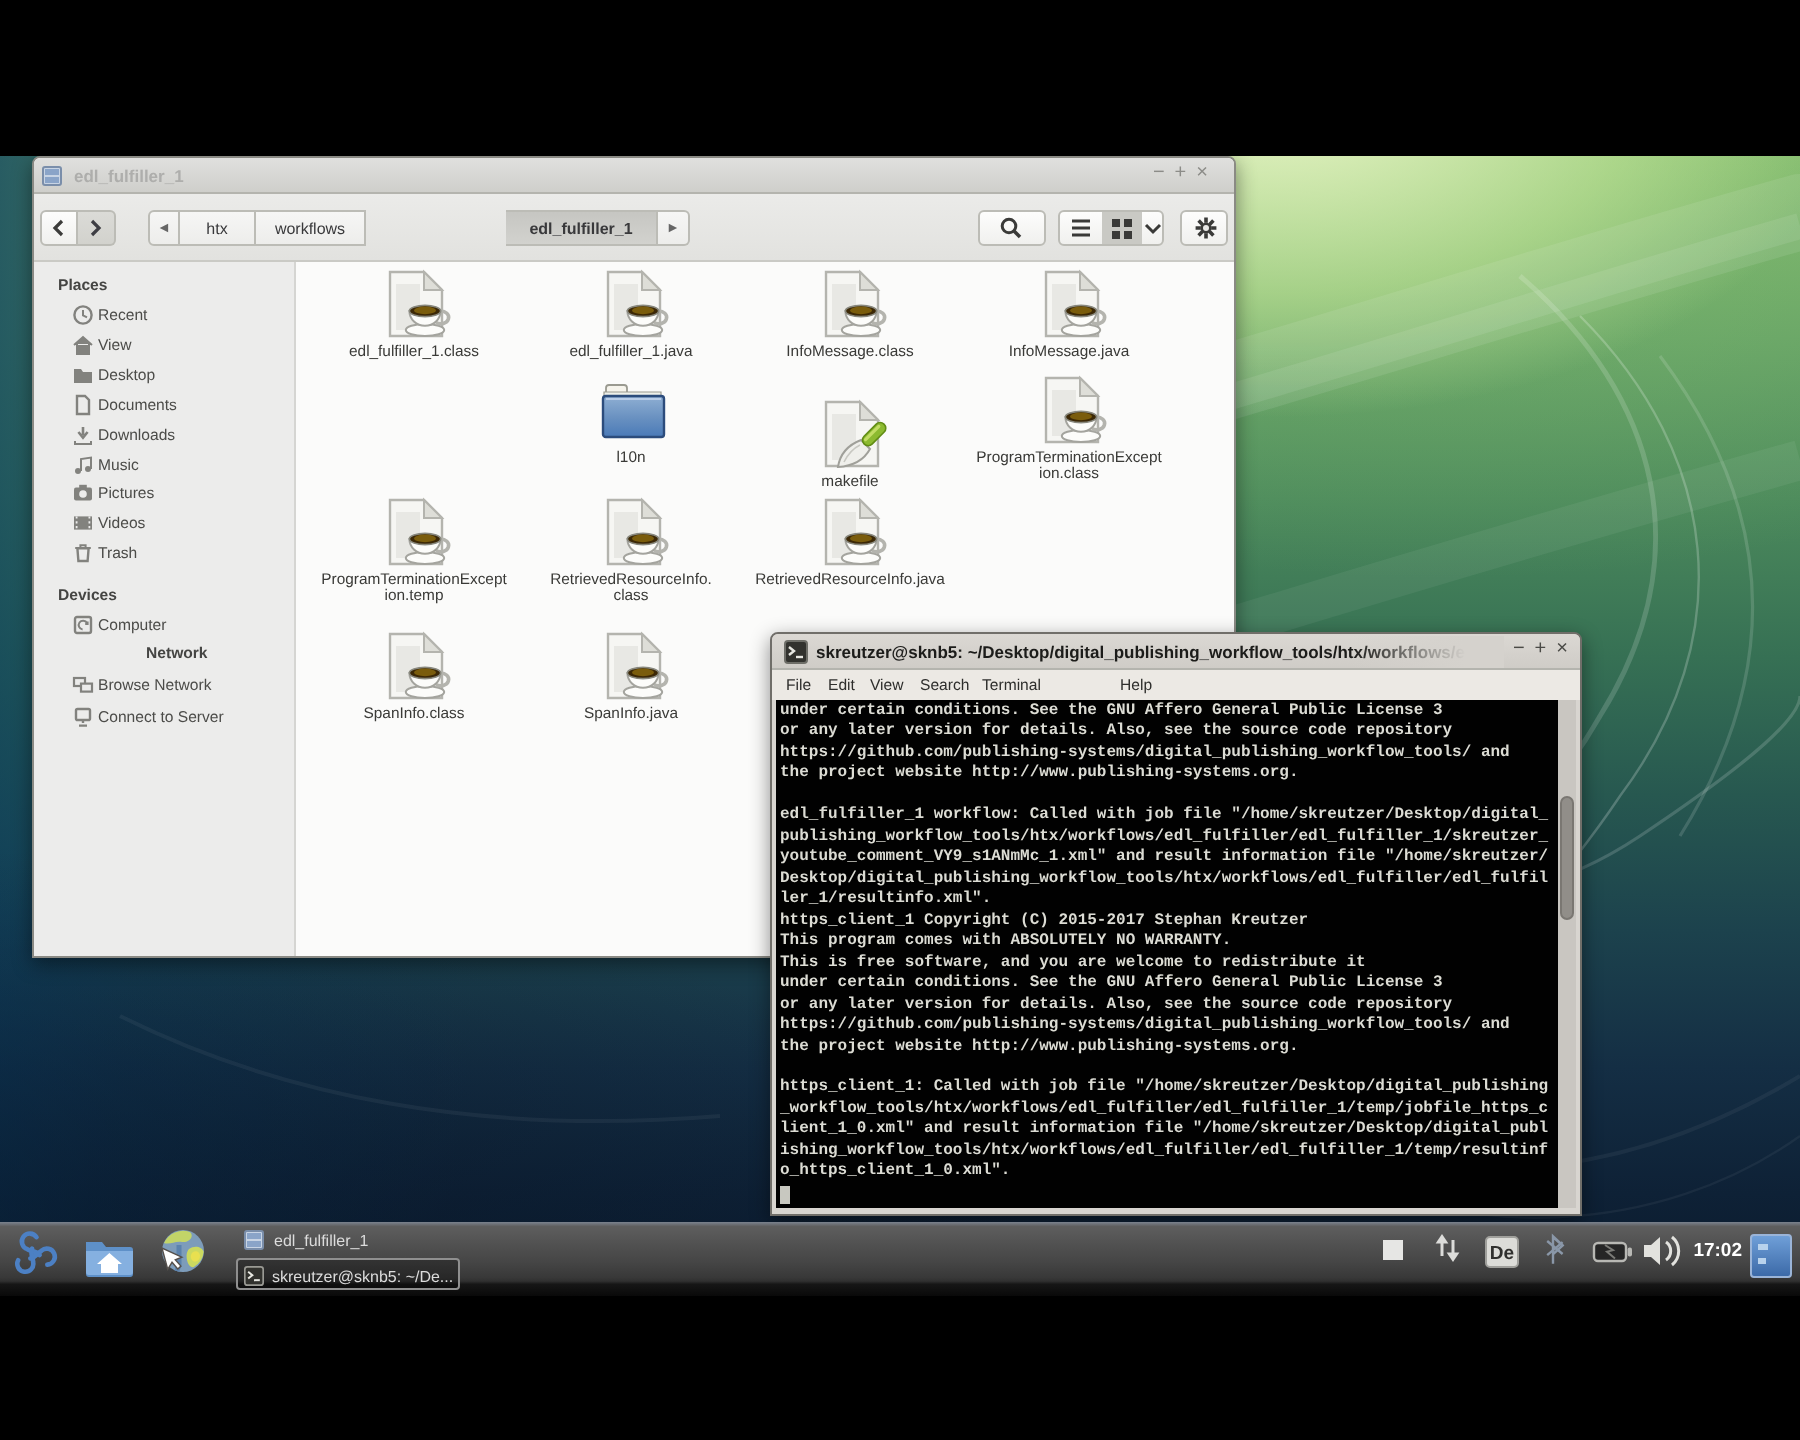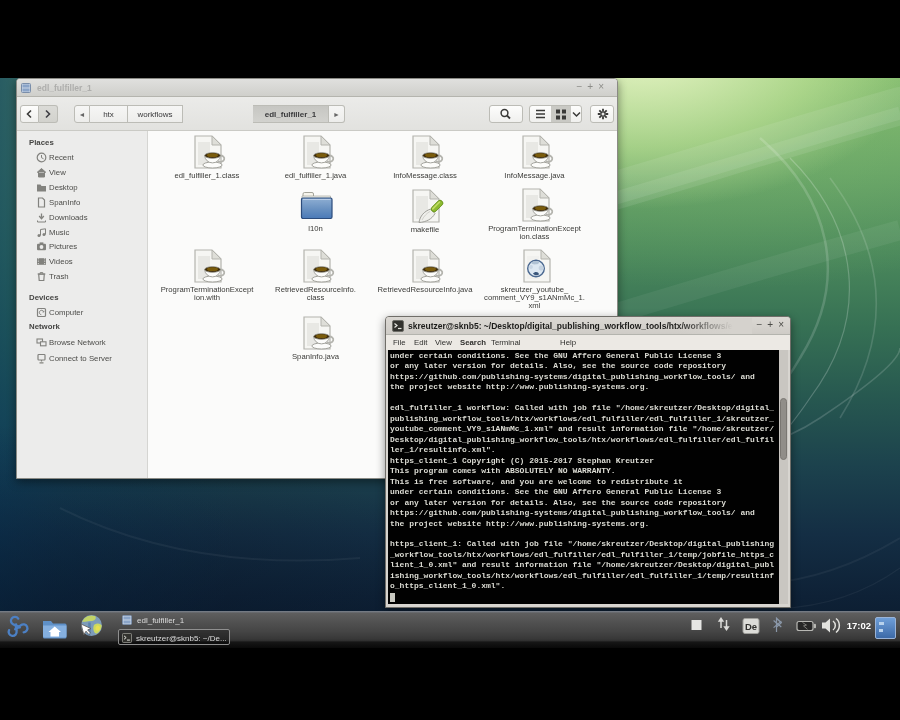--- a/index.html
+++ b/index.html
@@ -168,21 +168,21 @@
       <div class="sitem" style="top: 51px;">
         <svg width="11" height="11" viewBox="0 0 11 11">
           <path d="M1,2.5 h3.5 l1,1.5 h4.5 v5.5 h-9 z" fill="#82827e"></path>
         </svg>
         <span>Desktop</span>
       </div>
       <div class="sitem" style="top: 65.5px;">
         <svg width="11" height="11" viewBox="0 0 11 11">
           <path d="M2.5,1 h4 l2,2 v7 h-6 z" fill="none" stroke="#82827e" stroke-width="1.2"></path>
         </svg>
-        <span>SpanInfo</span>
+        <span>Documents</span>
       </div>
       <div class="sitem" style="top: 80.5px;">
         <svg width="11" height="11" viewBox="0 0 11 11">
           <path d="M5.5,1.5 v4 M3.2,4 l2.3,2.8 2.3,-2.8" stroke="#82827e" stroke-width="1.3" fill="none"></path>
           <path d="M1.5,8.5 v1.5 h8 v-1.5" stroke="#82827e" fill="none"></path>
         </svg>
         <span>Downloads</span>
       </div>
       <div class="sitem" style="top: 95.5px;">
         <svg width="11" height="11" viewBox="0 0 11 11">
@@ -216,21 +216,21 @@
       </div>
       <div class="shead" style="top: 162px;">Devices</div>
       <div class="sitem" style="top: 175.5px;">
         <svg width="11" height="11" viewBox="0 0 11 11">
           <rect x="1.5" y="1.5" width="8" height="8" rx="1" fill="none" stroke="#82827e" stroke-width="1.2"></rect>
           <path d="M7.5,4.5 a2.2,2.2 0 1 0 -2.2,3.2" stroke="#82827e" fill="none"></path>
           <path d="M7.8,3.8 v1.2 h-1.2" stroke="#82827e" fill="none"></path>
         </svg>
         <span>Computer</span>
       </div>
-      <div class="shead" style="top: 191px;">Network</div>
+      <div class="shead" style="top: 191px; margin-left: 44px;">Network</div>
       <div class="sitem" style="top: 206px;">
         <svg width="11" height="11" viewBox="0 0 11 11">
           <rect x="1" y="2" width="5.5" height="4" fill="none" stroke="#82827e" stroke-width="1.1"></rect>
           <rect x="4.5" y="4.8" width="5.5" height="4" fill="#ececeb" stroke="#82827e" stroke-width="1.1"></rect>
         </svg>
         <span>Browse Network</span>
       </div>
       <div class="sitem" style="top: 221.5px;">
         <svg width="11" height="11" viewBox="0 0 11 11">
           <rect x="2" y="1.5" width="7" height="5.5" rx="0.8" fill="none" stroke="#82827e" stroke-width="1.2"></rect>
@@ -311,21 +311,21 @@
           </defs>
           <path d="M9,12 v-3 a1.5,1.5 0 0 1 1.5,-1.5 h7.5 a1.5,1.5 0 0 1 1.5,1.5 v3 z" fill="#f6f4ec" stroke="#9a9a90" stroke-width="0.9"></path>
           <path d="M8,11 h28.5 v3 h-28.5 z" fill="#eef0ea" stroke="#9a9a90" stroke-width="0.6"></path>
           <rect x="7.5" y="13" width="30.5" height="20.5" rx="1.4" fill="url(#fgrad)" stroke="#2c4c7c" stroke-width="1.2"></rect>
           <path d="M9,14.5 h27.5" stroke="#b9cde8" stroke-width="1"></path>
         </svg>
         <div class="lbl">
           <div>l10n</div>
         </div>
       </div>
-      <div class="cell" style="left: 221px; top: 55px; text-align: center;">
+      <div class="cell" style="left: 221px; top: 66px; text-align: center;">
         <svg class="fico" width="44" height="40" viewBox="0 0 44 40">
           <path d="M10,4 h17 l9,9 v23 h-26 z" fill="#f6f6f3" stroke="#b4b4ae" stroke-width="1.2"></path>
           <path d="M27,4 l9,9 h-9 z" fill="#dedeD8" stroke="#b4b4ae" stroke-width="1"></path>
           <rect x="13" y="10" width="12" height="23" fill="#e8e8e4"></rect>
           <path d="M16,36.5 C17,30 21,25.5 27.5,23 L32,27.5 C29,33 23.5,36 16,36.5 z" fill="#efefeb" stroke="#a0a09a" stroke-width="1"></path>
           <path d="M19,34 c2,-4 5,-7 8,-8.5" fill="none" stroke="#c8c8c2" stroke-width="0.8"></path>
           <g transform="rotate(-45 34 20)">
             <rect x="27" y="17.3" width="14" height="5.6" rx="2.7" fill="#8cba30" stroke="#618c14" stroke-width="0.8"></rect>
             <rect x="28.2" y="18.2" width="11" height="1.6" rx="0.8" fill="#c2dc64"></rect>
           </g>
@@ -356,21 +356,21 @@
           <path d="M27,4 l9,9 h-9 z" fill="#dedeD8" stroke="#b4b4ae" stroke-width="1"></path>
           <rect x="13" y="10" width="12" height="23" fill="#e8e8e4"></rect>
           <ellipse cx="27.5" cy="33" rx="9.6" ry="3" fill="#fcfcfa" stroke="#a4a49e" stroke-width="1"></ellipse>
           <path d="M35,23.5 a4,3.2 0 1 1 -2,5.8" fill="none" stroke="#b4b4ae" stroke-width="1.8"></path>
           <path d="M19.7,23.5 a7.8,7.4 0 0 0 15.6,0 z" fill="#fcfcfa" stroke="#a4a49e" stroke-width="1"></path>
           <ellipse cx="27.5" cy="23.5" rx="7.8" ry="2.8" fill="#3c2806" stroke="#88887e" stroke-width="0.8"></ellipse>
           <ellipse cx="27.5" cy="23.2" rx="5.5" ry="1.9" fill="#7a5c0c"></ellipse>
         </svg>
         <div class="lbl">
           <div>ProgramTerminationExcept</div>
-          <div>ion.with</div>
+          <div>ion.temp</div>
         </div>
       </div>
       <div class="cell" style="left: 111.5px; top: 115px;">
         <svg class="fico" width="44" height="40" viewBox="0 0 44 40">
           <path d="M10,4 h17 l9,9 v23 h-26 z" fill="#f6f6f3" stroke="#b4b4ae" stroke-width="1.2"></path>
           <path d="M27,4 l9,9 h-9 z" fill="#dedeD8" stroke="#b4b4ae" stroke-width="1"></path>
           <rect x="13" y="10" width="12" height="23" fill="#e8e8e4"></rect>
           <ellipse cx="27.5" cy="33" rx="9.6" ry="3" fill="#fcfcfa" stroke="#a4a49e" stroke-width="1"></ellipse>
           <path d="M35,23.5 a4,3.2 0 1 1 -2,5.8" fill="none" stroke="#b4b4ae" stroke-width="1.8"></path>
           <path d="M19.7,23.5 a7.8,7.4 0 0 0 15.6,0 z" fill="#fcfcfa" stroke="#a4a49e" stroke-width="1"></path>
@@ -390,35 +390,33 @@
           <ellipse cx="27.5" cy="33" rx="9.6" ry="3" fill="#fcfcfa" stroke="#a4a49e" stroke-width="1"></ellipse>
           <path d="M35,23.5 a4,3.2 0 1 1 -2,5.8" fill="none" stroke="#b4b4ae" stroke-width="1.8"></path>
           <path d="M19.7,23.5 a7.8,7.4 0 0 0 15.6,0 z" fill="#fcfcfa" stroke="#a4a49e" stroke-width="1"></path>
           <ellipse cx="27.5" cy="23.5" rx="7.8" ry="2.8" fill="#3c2806" stroke="#88887e" stroke-width="0.8"></ellipse>
           <ellipse cx="27.5" cy="23.2" rx="5.5" ry="1.9" fill="#7a5c0c"></ellipse>
         </svg>
         <div class="lbl">
           <div>RetrievedResourceInfo.java</div>
         </div>
       </div>
-      <div class="cell" style="left: 330.5px; top: 115px;">
-        <svg class="fico" width="44" height="40" viewBox="0 0 44 40">
-          <path d="M11,4 h17 l9,9 v23 h-26 z" fill="#f6f6f3" stroke="#b4b4ae" stroke-width="1.2"></path>
-          <path d="M28,4 l9,9 h-9 z" fill="#dedeD8" stroke="#b4b4ae" stroke-width="1"></path>
-          <rect fill-opacity="0.35" x="14" y="10" width="12" height="23" fill="#e8e8e4"></rect>
-          <circle cx="23" cy="22.5" r="8.3" fill="#dde8f2" stroke="#4a6890" stroke-width="1.4"></circle>
-          <path d="M18,16.5 c2,-1.5 5,-2 7.5,-1 c1.5,1 0,2.5 -2,2.8 c-2.5,0.4 -4.5,0 -5.5,-1.8 z" fill="#b0c2d4"></path>
-          <path d="M20,27.5 c1,-1.5 3.5,-2 5,-1 l1.2,1.8 c-2,1.4 -4.8,1.4 -6.2,-0.8 z" fill="#3a567a"></path>
-          <path d="M26.5,20 c2,-1 4,0 4.3,2 c0.3,1.5 -1.5,3 -3.3,2.5 c-2,-0.5 -2.5,-3 -1,-4.5 z" fill="#c4d2e0"></path>
-          <path d="M17,19.5 c1.5,-1 3,0 2.8,1.8 c-0.2,1.8 -2.3,2.2 -3.3,1 c-0.8,-1 -0.5,-2 0.5,-2.8 z" fill="#c8d6e4"></path>
-        </svg>
-        <div class="lbl">
-          <div>skreutzer_youtube_</div>
-          <div>comment_VY9_s1ANmMc_1.</div>
-          <div>xml</div>
+      <div class="cell" style="left: 3px; top: 182px;">
+        <svg class="fico" width="44" height="40" viewBox="0 0 44 40">
+          <path d="M10,4 h17 l9,9 v23 h-26 z" fill="#f6f6f3" stroke="#b4b4ae" stroke-width="1.2"></path>
+          <path d="M27,4 l9,9 h-9 z" fill="#dedeD8" stroke="#b4b4ae" stroke-width="1"></path>
+          <rect x="13" y="10" width="12" height="23" fill="#e8e8e4"></rect>
+          <ellipse cx="27.5" cy="33" rx="9.6" ry="3" fill="#fcfcfa" stroke="#a4a49e" stroke-width="1"></ellipse>
+          <path d="M35,23.5 a4,3.2 0 1 1 -2,5.8" fill="none" stroke="#b4b4ae" stroke-width="1.8"></path>
+          <path d="M19.7,23.5 a7.8,7.4 0 0 0 15.6,0 z" fill="#fcfcfa" stroke="#a4a49e" stroke-width="1"></path>
+          <ellipse cx="27.5" cy="23.5" rx="7.8" ry="2.8" fill="#3c2806" stroke="#88887e" stroke-width="0.8"></ellipse>
+          <ellipse cx="27.5" cy="23.2" rx="5.5" ry="1.9" fill="#7a5c0c"></ellipse>
+        </svg>
+        <div class="lbl">
+          <div>SpanInfo.class</div>
         </div>
       </div>
       <div class="cell" style="left: 111.5px; top: 182px;">
         <svg class="fico" width="44" height="40" viewBox="0 0 44 40">
           <path d="M10,4 h17 l9,9 v23 h-26 z" fill="#f6f6f3" stroke="#b4b4ae" stroke-width="1.2"></path>
           <path d="M27,4 l9,9 h-9 z" fill="#dedeD8" stroke="#b4b4ae" stroke-width="1"></path>
           <rect x="13" y="10" width="12" height="23" fill="#e8e8e4"></rect>
           <ellipse cx="27.5" cy="33" rx="9.6" ry="3" fill="#fcfcfa" stroke="#a4a49e" stroke-width="1"></ellipse>
           <path d="M35,23.5 a4,3.2 0 1 1 -2,5.8" fill="none" stroke="#b4b4ae" stroke-width="1.8"></path>
           <path d="M19.7,23.5 a7.8,7.4 0 0 0 15.6,0 z" fill="#fcfcfa" stroke="#a4a49e" stroke-width="1"></path>
@@ -440,21 +438,21 @@
         <path d="M6,8.5 h3.5" stroke="#e8e8e2" stroke-width="1.2"></path>
       </svg>
     <div class="title">skreutzer@sknb5: ~/Desktop/digital_publishing_workflow_tools/htx/workflows/edl_fulfiller</div>
     <div class="titlefade"></div>
     <div class="wbtns" style="color:#4a4a46;right:1px;">−+×</div>
   </div>
   <div id="term-menu">
     <span style="left:7px;">File</span>
       <span style="left:28px;">Edit</span>
       <span style="left:49px;">View</span>
-      <span style="left:74px;font-weight:bold;">Search</span>
+      <span style="left:74px;">Search</span>
       <span style="left:105px;">Terminal</span>
       <span style="left:142px;padding-left:32px;">Help</span>
   </div>
   <div id="term-screen">
 <pre>under certain conditions. See the GNU Affero General Public License 3
 or any later version for details. Also, see the source code repository
 https://github.com/publishing-systems/digital_publishing_workflow_tools/ and
 the project website http://www.publishing-systems.org.
 
 edl_fulfiller_1 workflow: Called with job file "/home/skreutzer/Desktop/digital_

